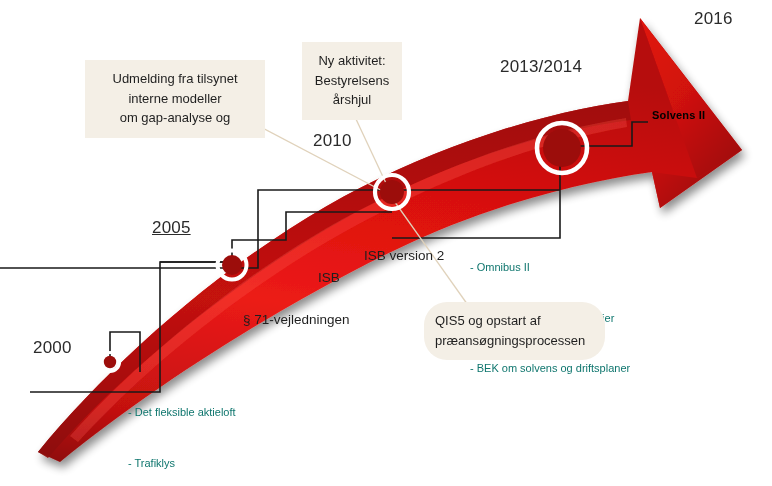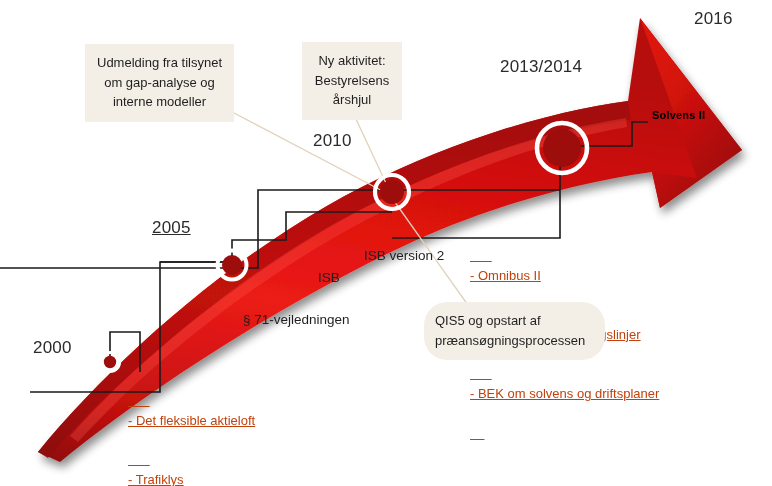--- a/index.html
+++ b/index.html
@@ -36,24 +36,23 @@
   .year {
     font-size: 17px;
     letter-spacing: .2px;
     color: #2b2b2b;
   }
   .milestone {
     font-size: 13.5px;
     color: #1f1f1f;
   }
   .bullets {
-    font-size: 13px;
-    color: #c2410c;
+    font-size: 11px;
+    color: #0f766e;
     line-height: 1.52;
-    text-decoration: underline;
   }
   .solvens {
     font-size: 11px;
     font-weight: bold;
     color: #000000;
     letter-spacing: .2px;
   }
   .callout {
     position: absolute;
     background: #f4efe6;
@@ -191,24 +190,24 @@
       <div>- Trafiklys</div>
       
     </div>
 
     <div class="txt bullets" style="left:470px; top:226px;">
       <div>- Omnibus II</div>
       <div>- Forberedende  retningslinjer</div>
       <div>- BEK om solvens og driftsplaner</div>
     </div>
 
-    <div class="callout center" style="left:85px; top:44px; width:149px;">
+    <div class="callout center" style="left:85px; top:60px; width:180px;">
       <div>Udmelding fra tilsynet</div>
+      <div>interne modeller</div>
       <div>om gap-analyse og</div>
-      <div>interne modeller</div>
     </div>
 
     <div class="callout center" style="left:302px; top:34px; width:100px;margin-top:8px;">
       <div>Ny aktivitet:</div>
       <div>Bestyrelsens</div>
       <div>årshjul</div>
     </div>
 
     <div class="callout left" style="left:424px; top:302px; width:181px;border-radius:23px;">
       <div>QIS5 og opstart af</div>

